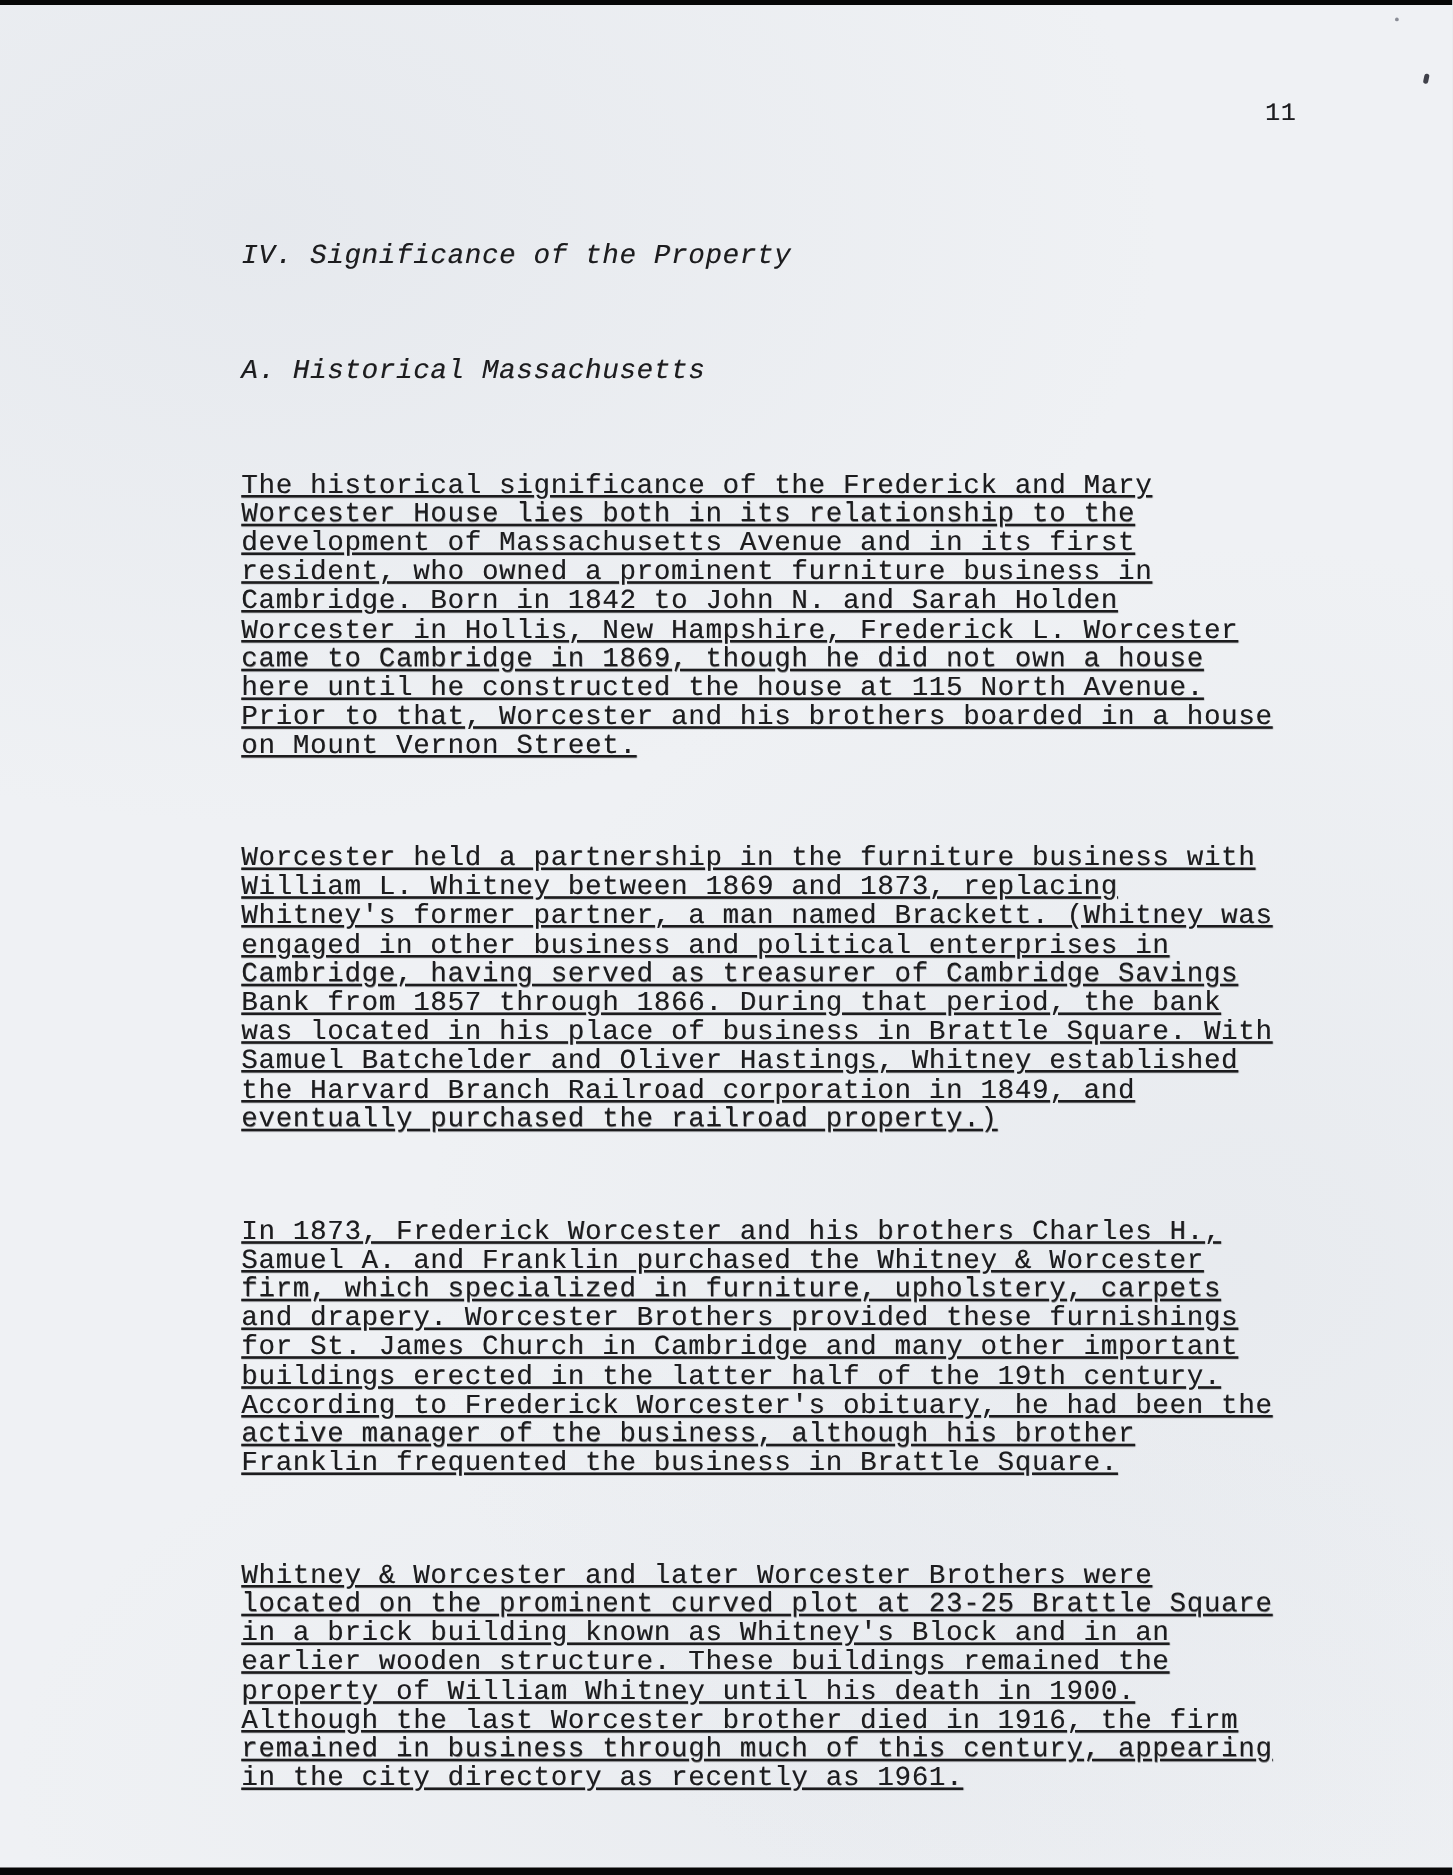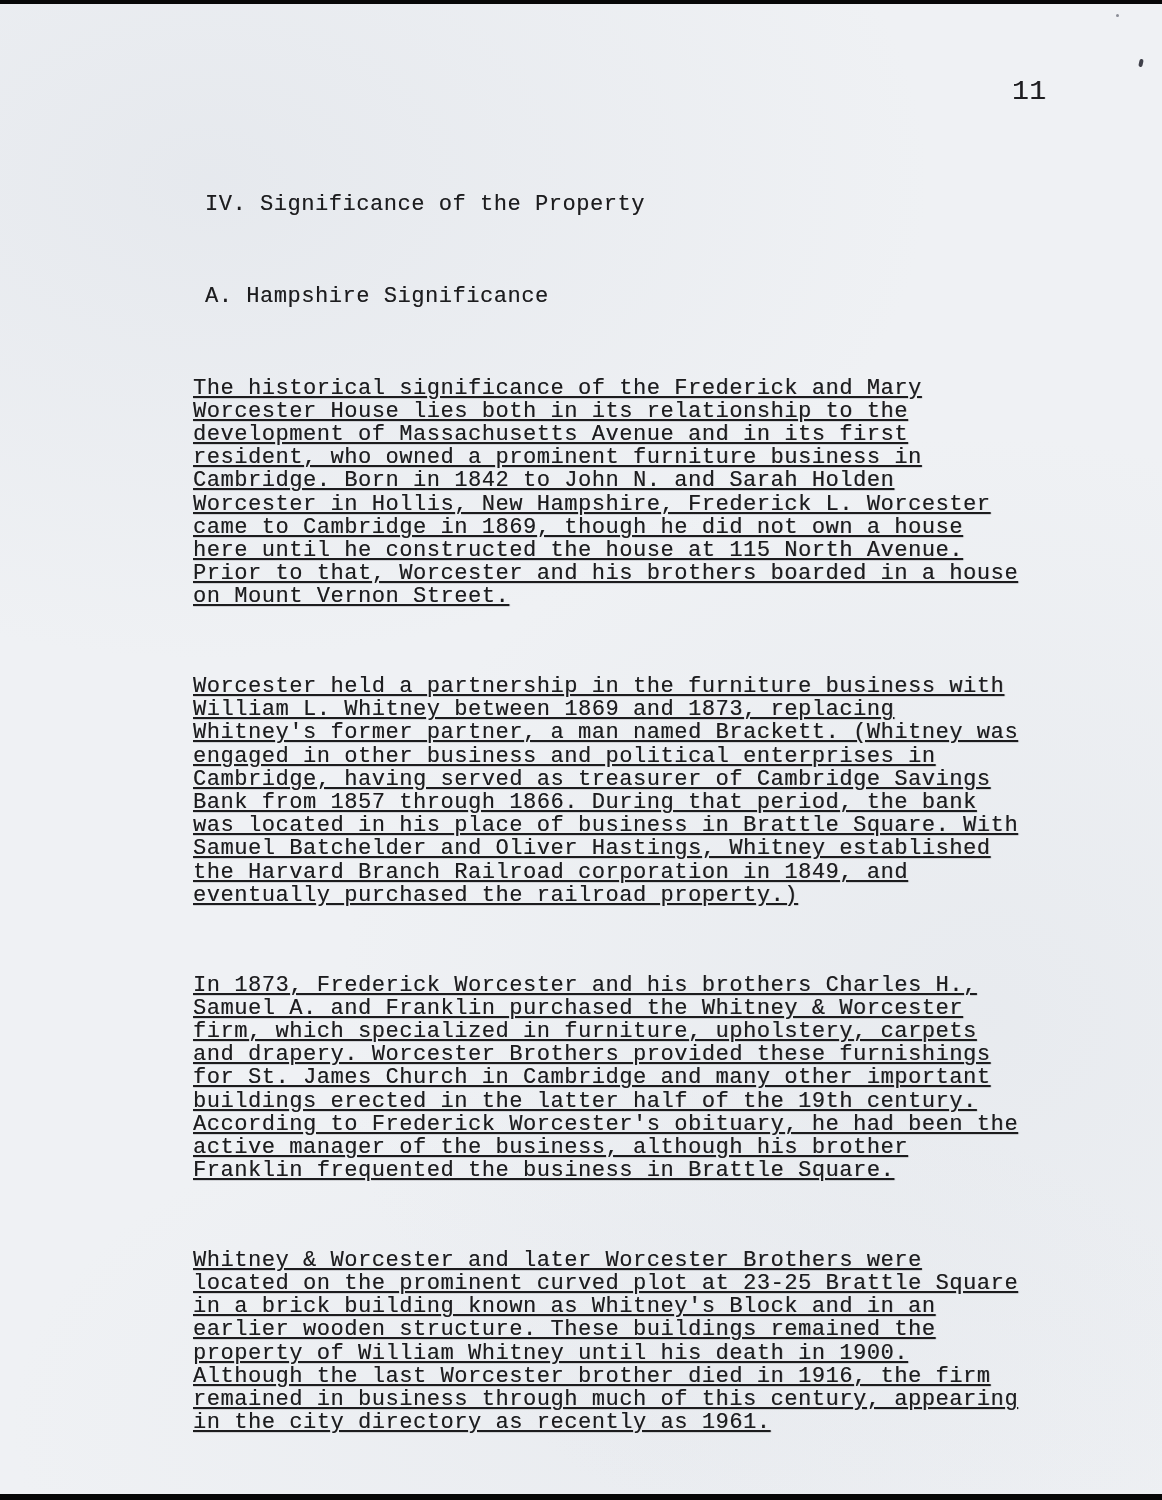--- a/index.html
+++ b/index.html
@@ -29,39 +29,40 @@
   .edge-bar-bottom {
     position: absolute;
     bottom: 0; left: 0; right: 0;
     height: 6px;
     background: #070707;
   }
   .page-number {
     position: absolute;
     left: 1012px;
     top: 80px;
-    font-size: 28px;
+    font-size: 20px;
     letter-spacing: 0.55px;
     line-height: 23.2px;
     color: #1d1d20;
     text-shadow: 0.3px 0.3px 0.5px rgba(30,30,32,0.5);
   }
   .content {
     position: absolute;
     left: 193px;
     top: 147px;
     width: 845px;
     font-size: 22px;
     letter-spacing: 0.55px;
     line-height: 23.2px;
     white-space: pre;
     text-shadow: 0.3px 0.3px 0.5px rgba(30,30,32,0.5);
   }
   .heading {
-    margin: 0 0 22px 12px;
+    margin: 0 0 22px 0;
+    font-style: italic;
   }
   .para {
     margin: 0 0 20px 0;
     text-decoration: underline;
   }
   .speck-a {
     position: absolute;
     left: 1139px;
     top: 59px;
     width: 4px;
@@ -83,21 +84,21 @@
 </head>
 <body>
 
 <div class="page">
   <div class="edge-bar-top"></div>
 
   <div class="page-number">11</div>
 
   <div class="content">
     <div class="heading">IV. Significance of the Property</div>
-    <div class="heading">A. Hampshire Significance</div>
+    <div class="heading">A. Historical Massachusetts</div>
     <div class="para">The historical significance of the Frederick and Mary
 Worcester House lies both in its relationship to the
 development of Massachusetts Avenue and in its first
 resident, who owned a prominent furniture business in
 Cambridge. Born in 1842 to John N. and Sarah Holden
 Worcester in Hollis, New Hampshire, Frederick L. Worcester
 came to Cambridge in 1869, though he did not own a house
 here until he constructed the house at 115 North Avenue.
 Prior to that, Worcester and his brothers boarded in a house
 on Mount Vernon Street.</div>

